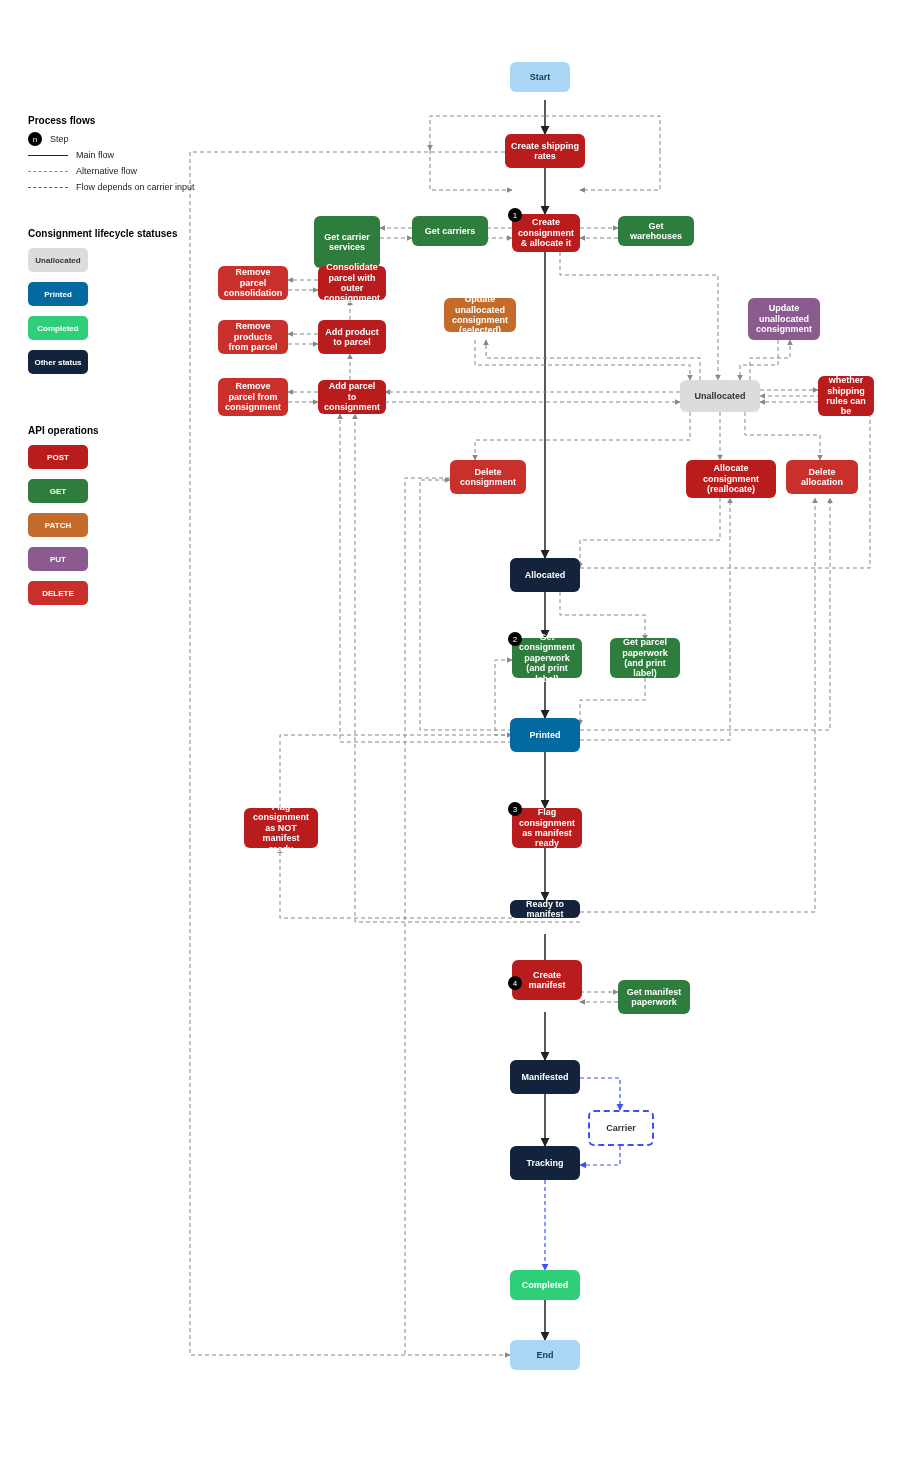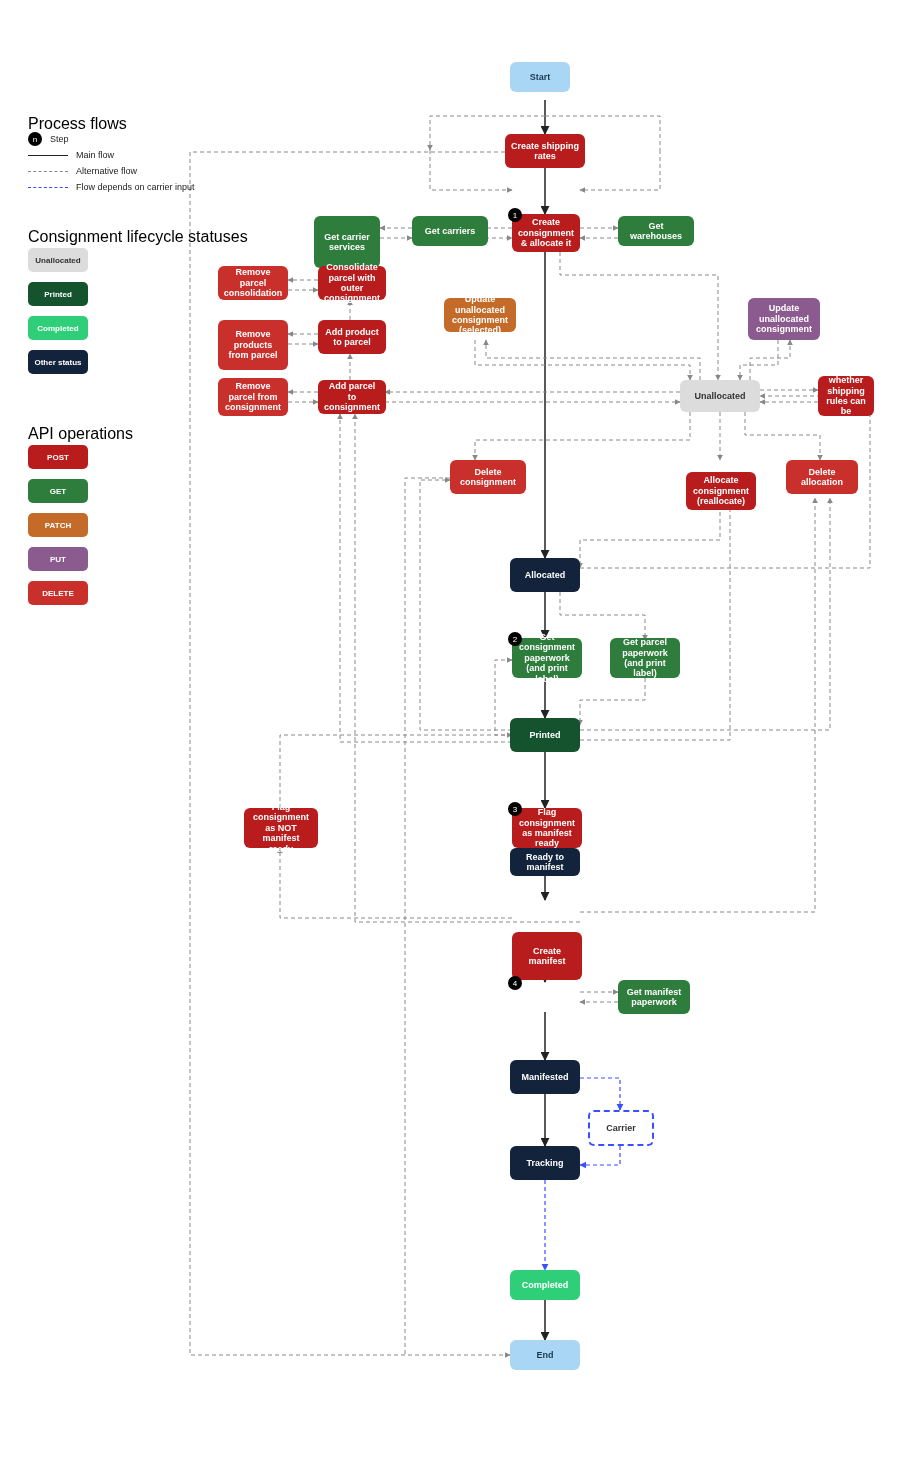--- a/index.html
+++ b/index.html
@@ -6,27 +6,27 @@
   .canvas{position:relative;width:910px;height:1472px}
   .node{position:absolute;border-radius:6px;display:flex;align-items:center;justify-content:center;text-align:center;padding:4px 6px;box-sizing:border-box;font-weight:600;line-height:1.15}
   .c-start{background:#a9d6f5;color:#1a3a52}
   .c-post{background:#b91c1c;color:#fff}
   .c-get{background:#2f7d3c;color:#fff}
   .c-patch{background:#c46b29;color:#fff}
   .c-put{background:#8b5a8f;color:#fff}
   .c-delete{background:#c9302c;color:#fff}
   .c-status{background:#dcdcdc;color:#333}
   .c-other{background:#12233b;color:#fff}
-  .c-printed{background:#14532d;color:#fff}
+  .c-printed{background:#0369a1;color:#fff}
   .c-completed{background:#2fcf7a;color:#fff}
   .c-end{background:#a9d6f5;color:#1a3a52}
   .c-carrier{background:#fff;border:2px dashed #3a4fff;color:#333}
   .step-badge{position:absolute;width:14px;height:14px;border-radius:50%;background:#000;color:#fff;font-size:8px;display:flex;align-items:center;justify-content:center;z-index:5}
   svg.edges{position:absolute;left:0;top:0;width:910px;height:1472px;pointer-events:none}
-  .legend-title{position:absolute;font-weight:400;font-size:16px;color:#000}
+  .legend-title{position:absolute;font-weight:700;font-size:10px;color:#000}
   .legend-row{position:absolute;display:flex;align-items:center;gap:8px;font-size:9px}
   .legend-swatch{width:60px;height:24px;border-radius:5px;display:flex;align-items:center;justify-content:center;color:#fff;font-weight:600;font-size:8px}
   .legend-line{width:40px;height:0;border-top:1.5px solid #222}
   .legend-dash{width:40px;height:0;border-top:1.5px dashed #888}
   .legend-dash-blue{width:40px;height:0;border-top:1.5px dashed #3a4fff}
   .legend-dot{width:14px;height:14px;border-radius:50%;background:#000;color:#fff;font-size:8px;display:flex;align-items:center;justify-content:center}
 </style>
 </head>
 <body>
 
@@ -192,50 +192,50 @@
 
 <div class="step-badge" style="left:508px;top:208px">1</div>
 <div class="node c-post" style="left:512px;top:214px;width:68px;height:38px">Create consignment &amp; allocate it</div>
 <div class="node c-get" style="left:412px;top:216px;width:76px;height:30px">Get carriers</div>
 <div class="node c-get" style="left:314px;top:216px;width:66px;height:52px">Get carrier services</div>
 <div class="node c-get" style="left:618px;top:216px;width:76px;height:30px">Get warehouses</div>
 
 <div class="node c-post" style="left:318px;top:266px;width:68px;height:34px">Consolidate parcel with outer consignment</div>
 <div class="node c-delete" style="left:218px;top:266px;width:70px;height:34px">Remove parcel consolidation</div>
 <div class="node c-post" style="left:318px;top:320px;width:68px;height:34px">Add product to parcel</div>
-<div class="node c-delete" style="left:218px;top:320px;width:70px;height:50px">Remove products from parcel</div>
+<div class="node c-delete" style="left:218px;top:320px;width:70px;height:34px">Remove products from parcel</div>
 <div class="node c-post" style="left:318px;top:380px;width:68px;height:34px">Add parcel to consignment</div>
 <div class="node c-delete" style="left:218px;top:378px;width:70px;height:38px">Remove parcel from consignment</div>
 
 <div class="node c-patch" style="left:444px;top:298px;width:72px;height:34px">Update unallocated consignment (selected)</div>
 <div class="node c-put" style="left:748px;top:298px;width:72px;height:42px">Update unallocated consignment</div>
 
 <div class="node c-status" style="left:680px;top:380px;width:80px;height:32px;color:#333">Unallocated</div>
 <div class="node c-post" style="left:818px;top:376px;width:56px;height:40px">Verify whether shipping rules can be applied</div>
 
 <div class="node c-delete" style="left:450px;top:460px;width:76px;height:34px">Delete consignment</div>
-<div class="node c-post" style="left:686px;top:472px;width:70px;height:38px">Allocate consignment (reallocate)</div>
+<div class="node c-post" style="left:686px;top:460px;width:90px;height:38px">Allocate consignment (reallocate)</div>
 <div class="node c-delete" style="left:786px;top:460px;width:72px;height:34px">Delete allocation</div>
 
 <div class="node c-other" style="left:510px;top:558px;width:70px;height:34px">Allocated</div>
 
 <div class="step-badge" style="left:508px;top:632px">2</div>
 <div class="node c-get" style="left:512px;top:638px;width:70px;height:40px">Get consignment paperwork (and print label)</div>
 <div class="node c-get" style="left:610px;top:638px;width:70px;height:40px">Get parcel paperwork (and print label)</div>
 
 <div class="node c-printed" style="left:510px;top:718px;width:70px;height:34px">Printed</div>
 
 <div class="step-badge" style="left:508px;top:802px">3</div>
 <div class="node c-post" style="left:512px;top:808px;width:70px;height:40px">Flag consignment as manifest ready</div>
 <div class="node c-post" style="left:244px;top:808px;width:74px;height:40px">Flag consignment as NOT manifest ready</div>
 
-<div class="node c-other" style="left:510px;top:848px;width:70px;height:28px">Ready to manifest</div>
+<div class="node c-other" style="left:510px;top:900px;width:70px;height:18px">Ready to manifest</div>
 
 <div class="step-badge" style="left:508px;top:976px">4</div>
-<div class="node c-post" style="left:512px;top:932px;width:70px;height:48px">Create manifest</div>
+<div class="node c-post" style="left:512px;top:960px;width:70px;height:40px">Create manifest</div>
 <div class="node c-get" style="left:618px;top:980px;width:72px;height:34px">Get manifest paperwork</div>
 
 <div class="node c-other" style="left:510px;top:1060px;width:70px;height:34px">Manifested</div>
 <div class="node c-carrier" style="left:588px;top:1110px;width:66px;height:36px">Carrier</div>
 <div class="node c-other" style="left:510px;top:1146px;width:70px;height:34px">Tracking</div>
 <div class="node c-completed" style="left:510px;top:1270px;width:70px;height:30px">Completed</div>
 <div class="node c-end" style="left:510px;top:1340px;width:70px;height:30px">End</div>
 
 </div>
 

